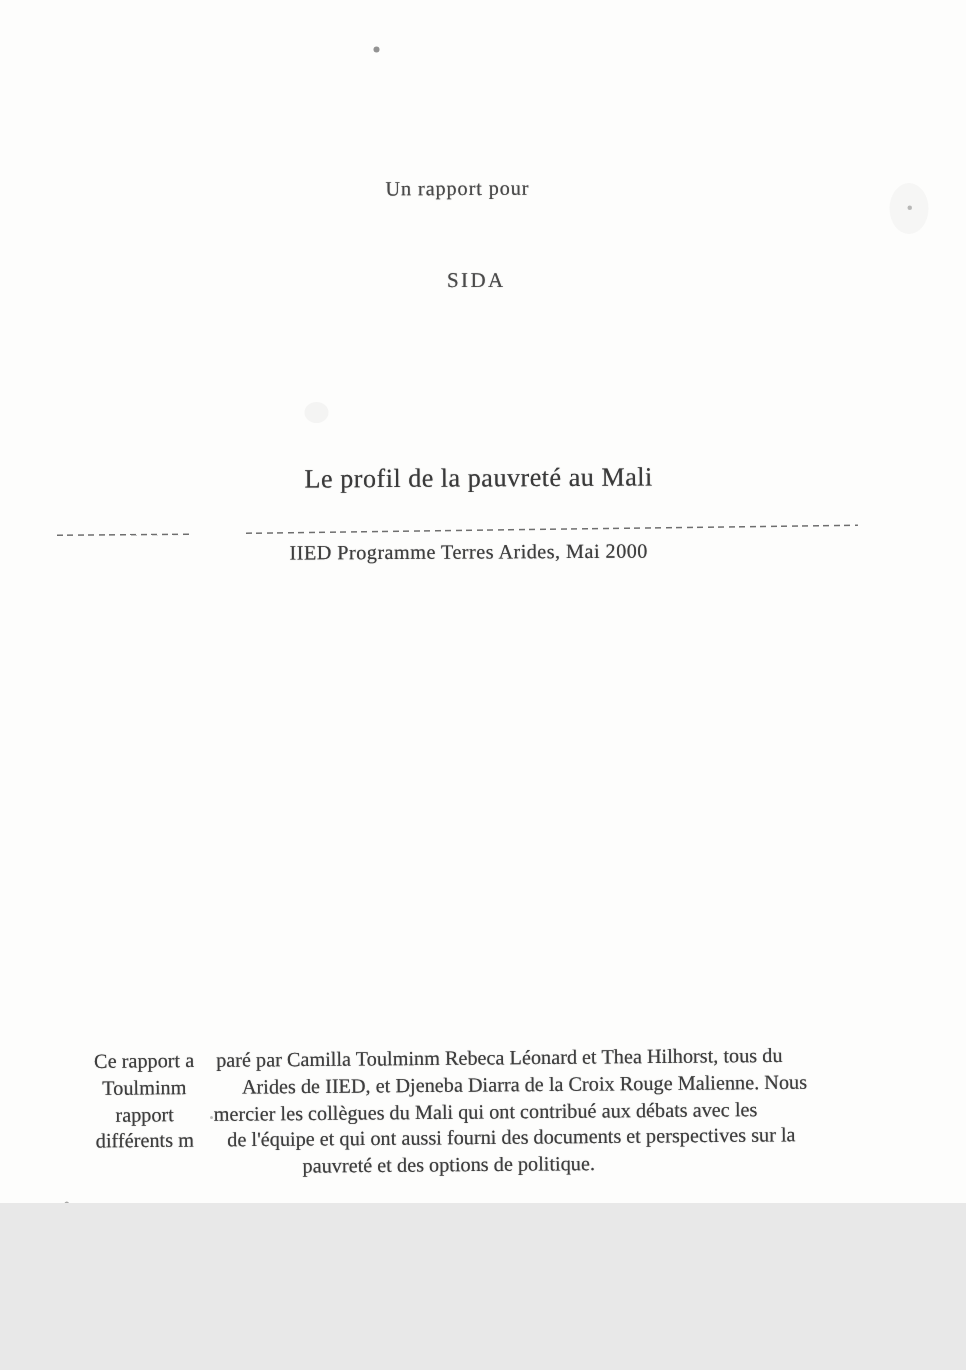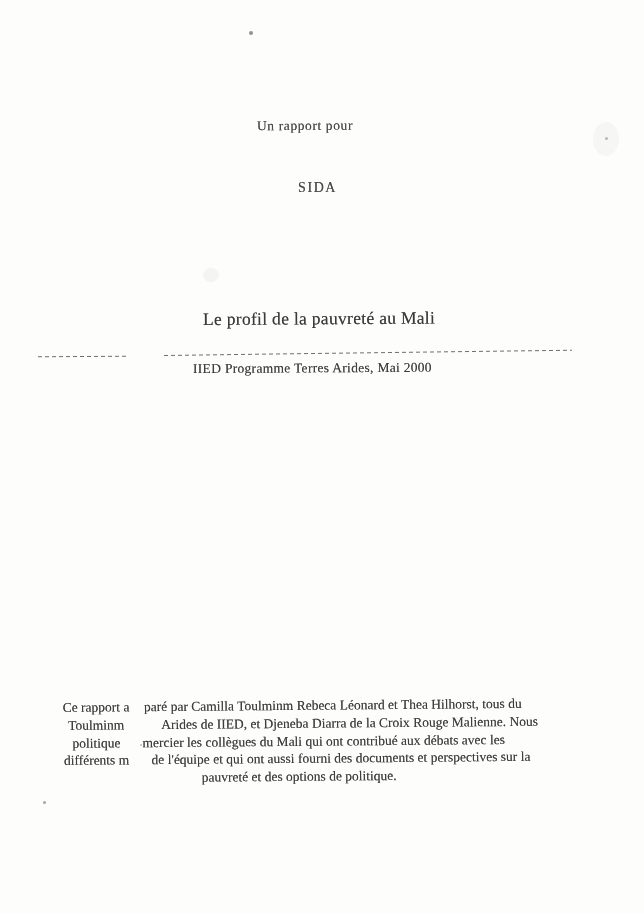--- a/index.html
+++ b/index.html
@@ -3,21 +3,21 @@
 <meta charset="utf-8">
 <style>
   html, body {
     margin: 0;
     padding: 0;
     background: #e8e8e8;
   }
   .page {
     position: relative;
     width: 644px;
-    height: 913px;
+    height: 802px;
     margin: 0 auto;
     background: var(--paper, #fdfdfc);
     overflow: hidden;
     font-family: "Liberation Serif", "DejaVu Serif", serif;
     color: var(--ink, #3e3e3e);
   }
   .scan-text {
     position: absolute;
     white-space: nowrap;
     text-shadow: 0 0 0.6px rgba(80,80,80,0.75);
@@ -160,21 +160,21 @@
   <div class="ack">
     <div class="ack-line ack-line-1">
       <span class="frag-left">Ce rapport a</span>
       <span class="frag-right">paré par Camilla Toulminm Rebeca Léonard et Thea Hilhorst, tous du</span>
     </div>
     <div class="ack-line ack-line-2">
       <span class="frag-left">Toulminm</span>
       <span class="frag-right">Arides de IIED, et Djeneba Diarra de la Croix Rouge Malienne. Nous</span>
     </div>
     <div class="ack-line ack-line-3">
-      <span class="frag-left">politique</span>
+      <span class="frag-left">rapport</span>
       <span class="frag-right">mercier les collègues du Mali qui ont contribué aux débats avec les</span>
     </div>
     <div class="ack-line ack-line-4">
       <span class="frag-left">différents m</span>
       <span class="frag-right">de l'équipe et qui ont aussi fourni des documents et perspectives sur la</span>
     </div>
     <div class="ack-line ack-line-5">
       <span class="frag-right">pauvreté et des options de politique.</span>
     </div>
   </div>

